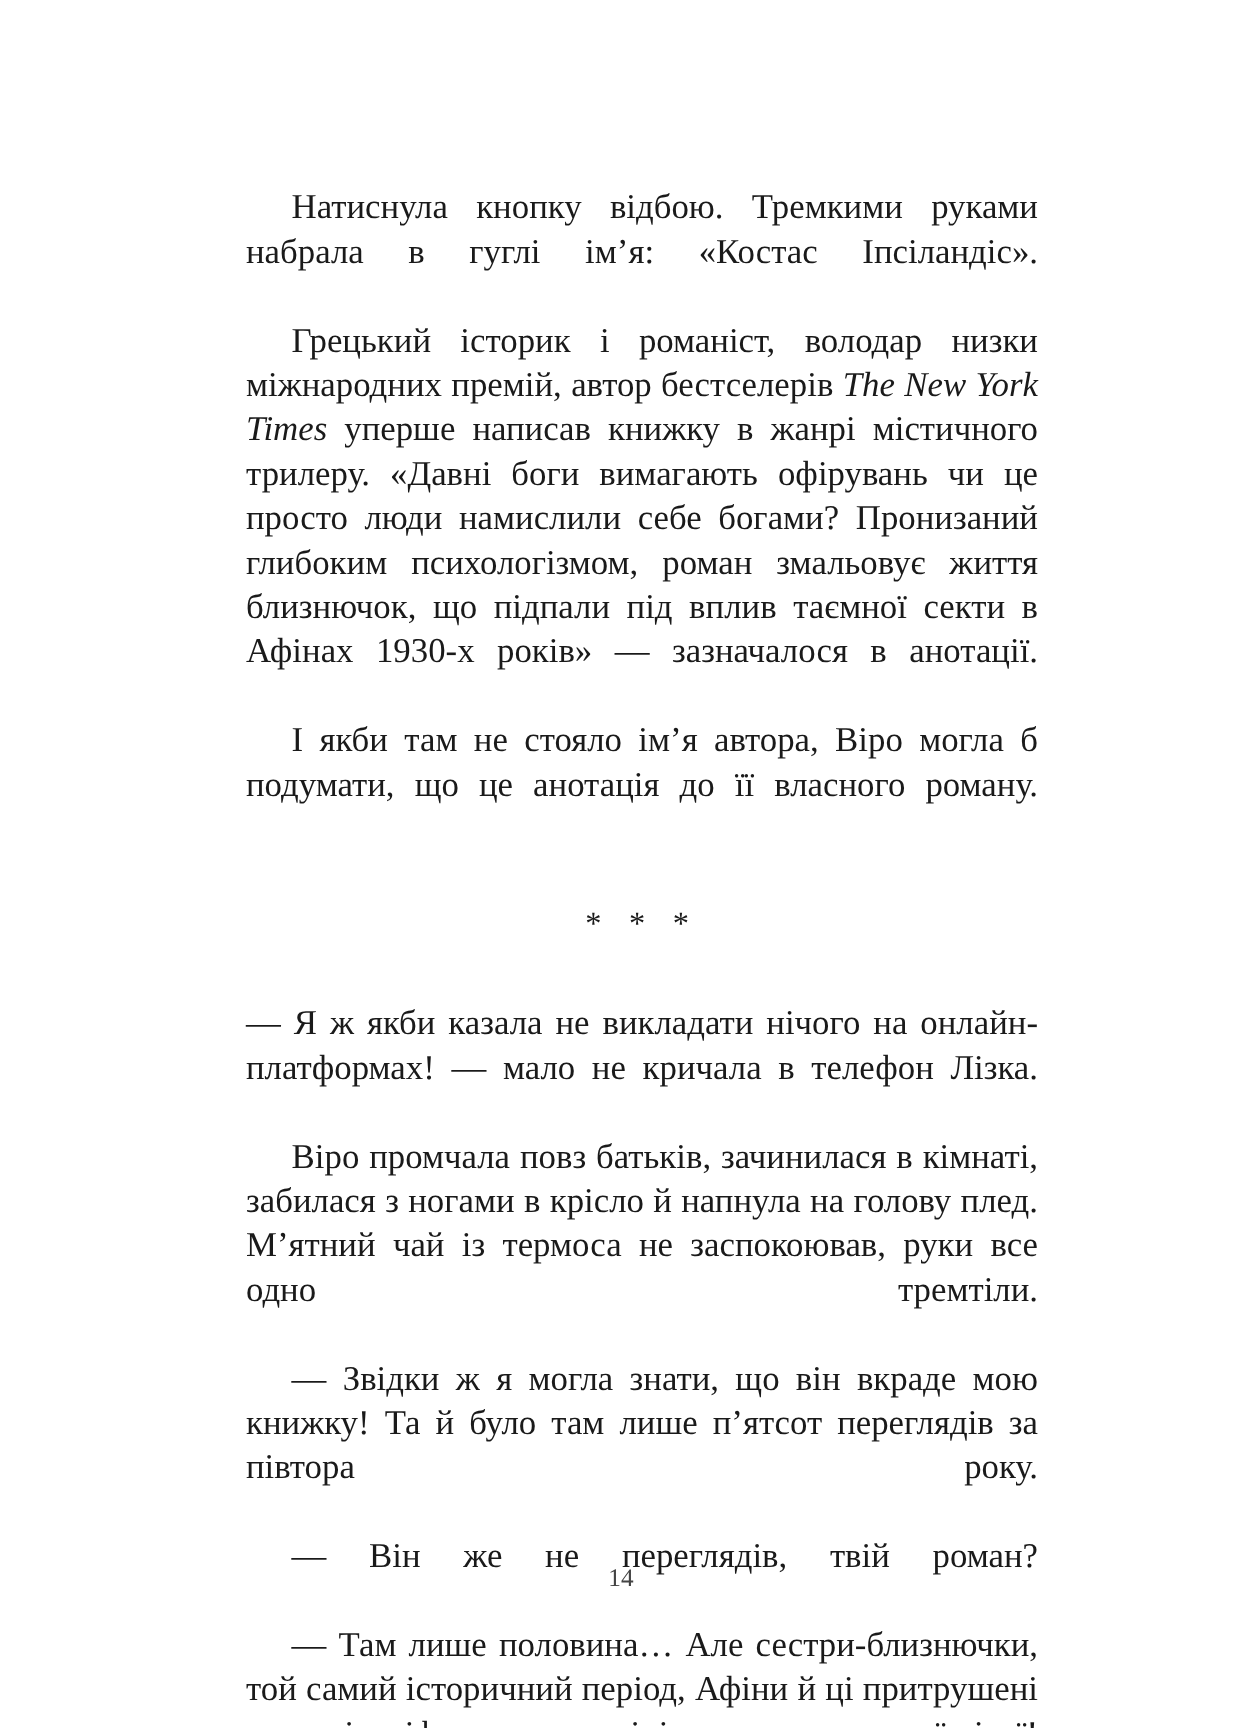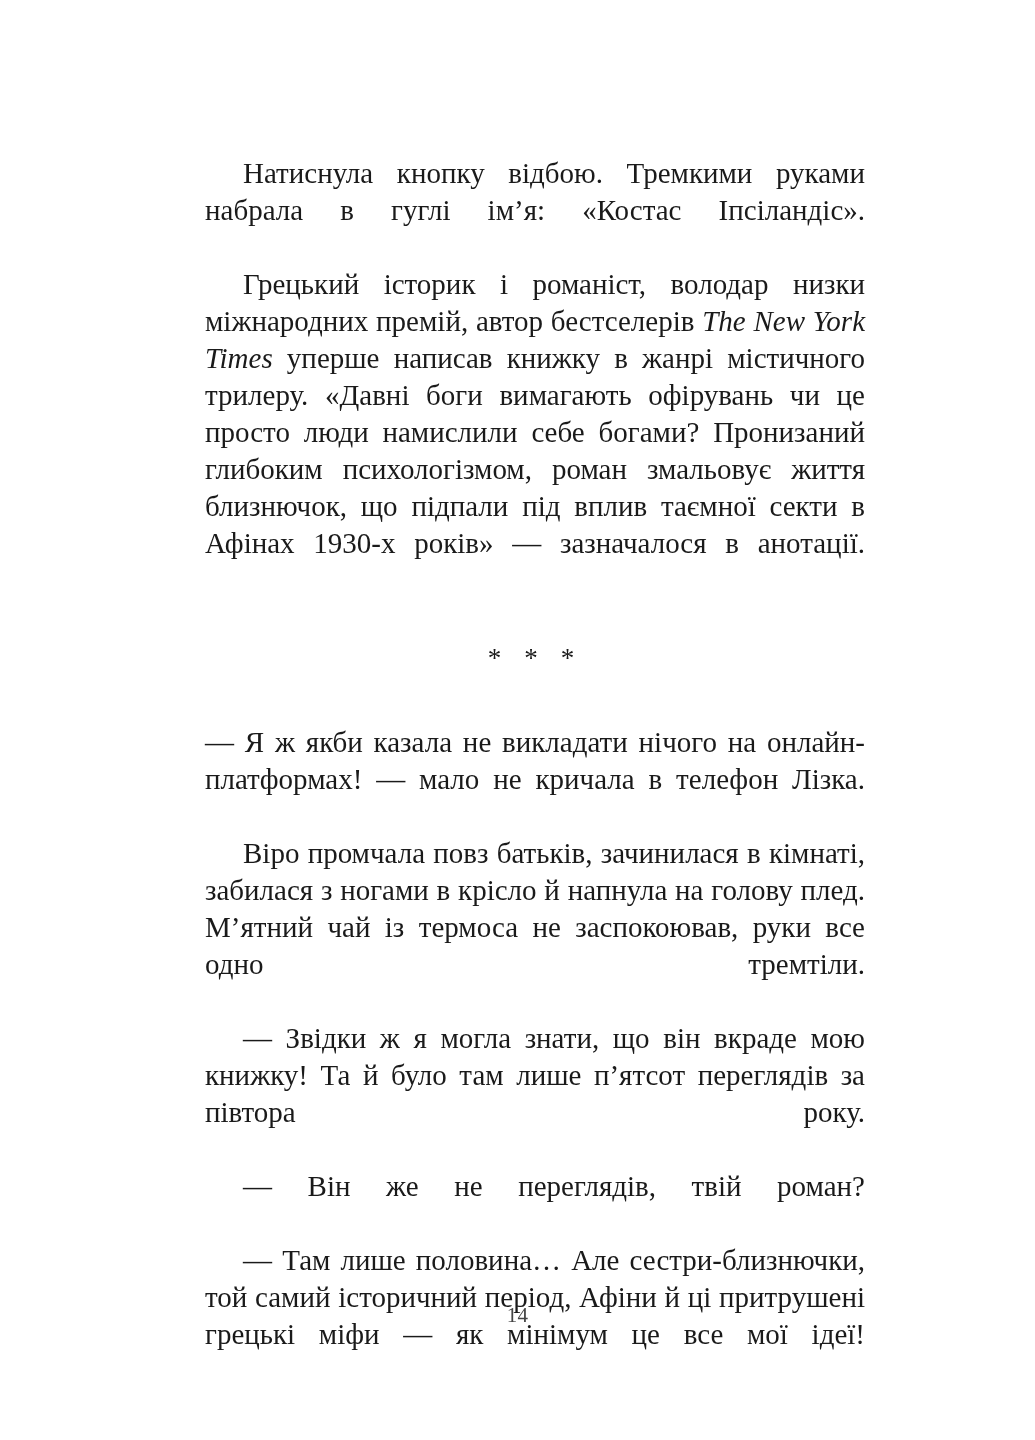--- a/index.html
+++ b/index.html
@@ -91,20 +91,21 @@
 <body>
 
 <div class="page">
 
   <div class="textblock">
 
     <p class="para">Натиснула кнопку відбою. Тремкими руками набрала в гуглі ім’я: «Костас Іпсіландіс».</p>
 
     <p class="para"><span>Грецький історик і романіст, володар низки міжнародних премій, автор бестселерів </span><span class="italic">The New York Times</span><span> уперше написав книжку в жанрі містичного трилеру. «Давні боги вимагають офірувань чи це просто люди намислили себе богами? Пронизаний глибоким психологізмом, роман змальовує життя близнючок, що підпали під вплив таємної секти в Афінах 1930-х років» — зазначалося в анотації.</span></p>
 
+    <p class="para">І якби там не стояло ім’я автора, Віро могла б подумати, що це анотація до її власного роману.</p>
 
     <p class="divider">* * *</p>
 
     <p class="para no-indent dialogue-start">— Я ж якби казала не викладати нічого на онлайн-платформах! — мало не кричала в телефон Лізка.</p>
 
     <p class="para">Віро промчала повз батьків, зачинилася в кімнаті, забилася з ногами в крісло й напнула на голову плед. М’ятний чай із термоса не заспокоював, руки все одно тремтіли.</p>
 
     <p class="para">— Звідки ж я могла знати, що він вкраде мою книжку! Та й було там лише п’ятсот переглядів за півтора року.</p>
 
     <p class="para">— Він же не переглядів, твій роман?</p>

